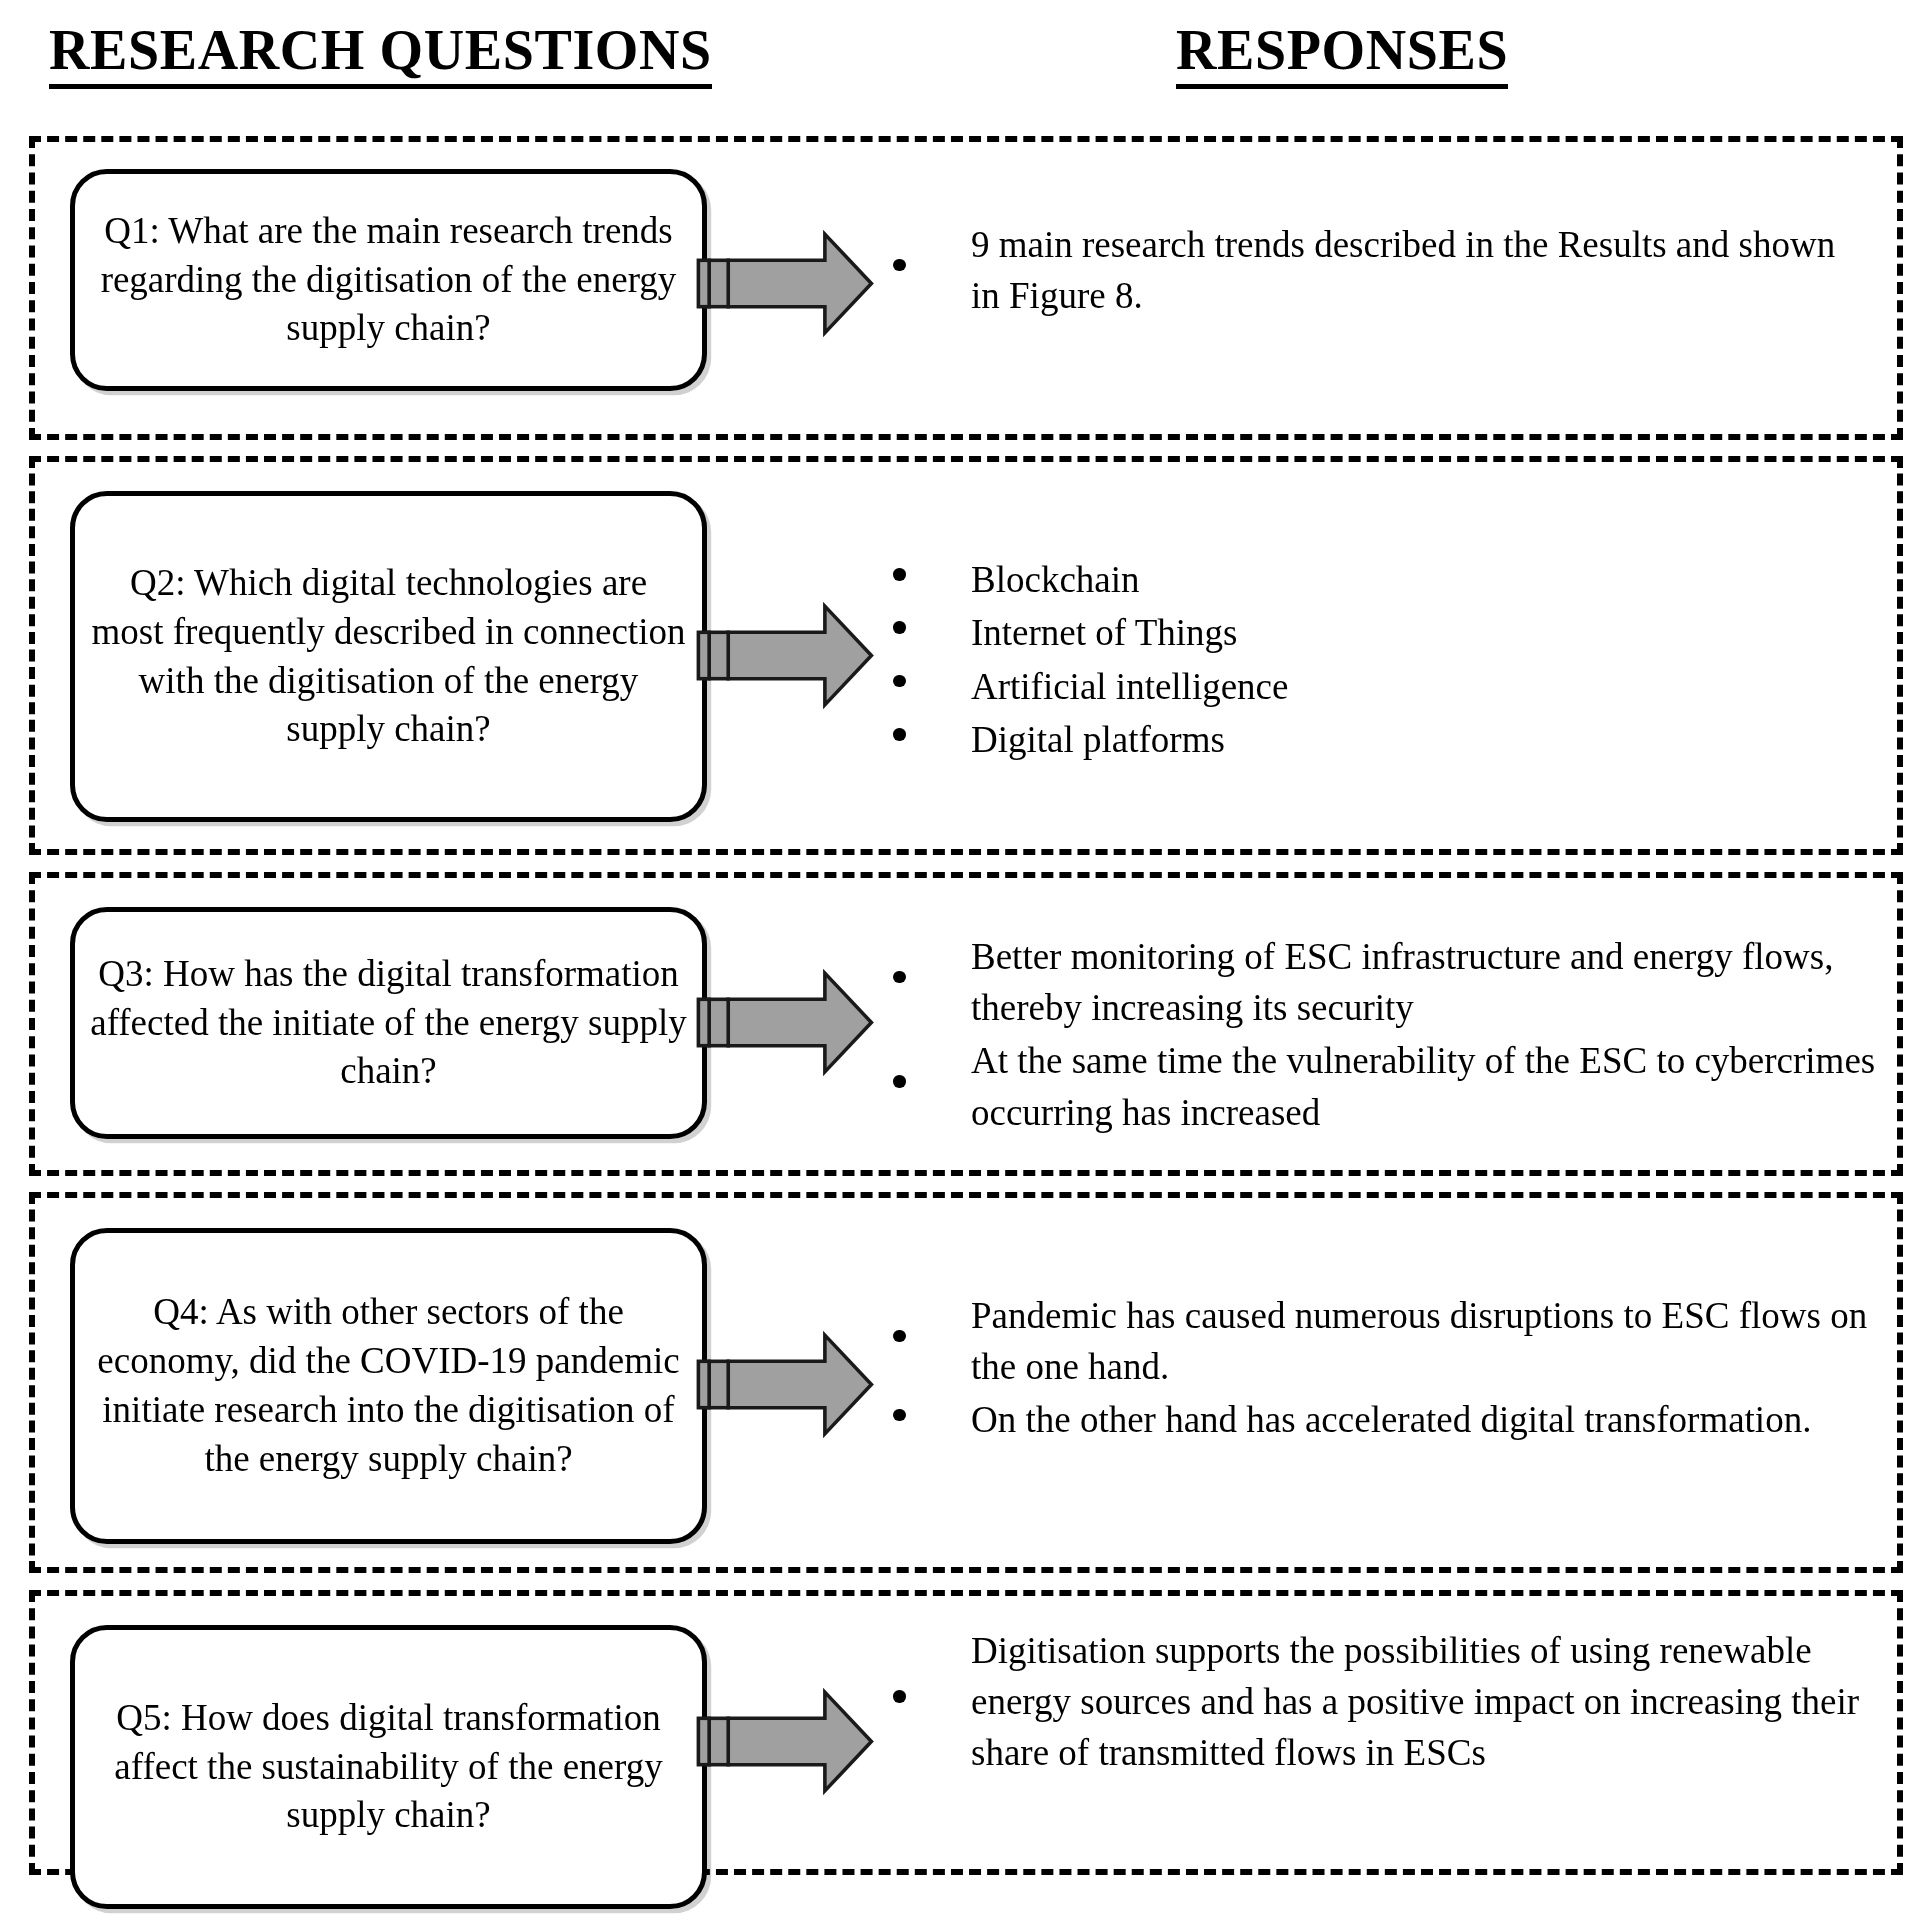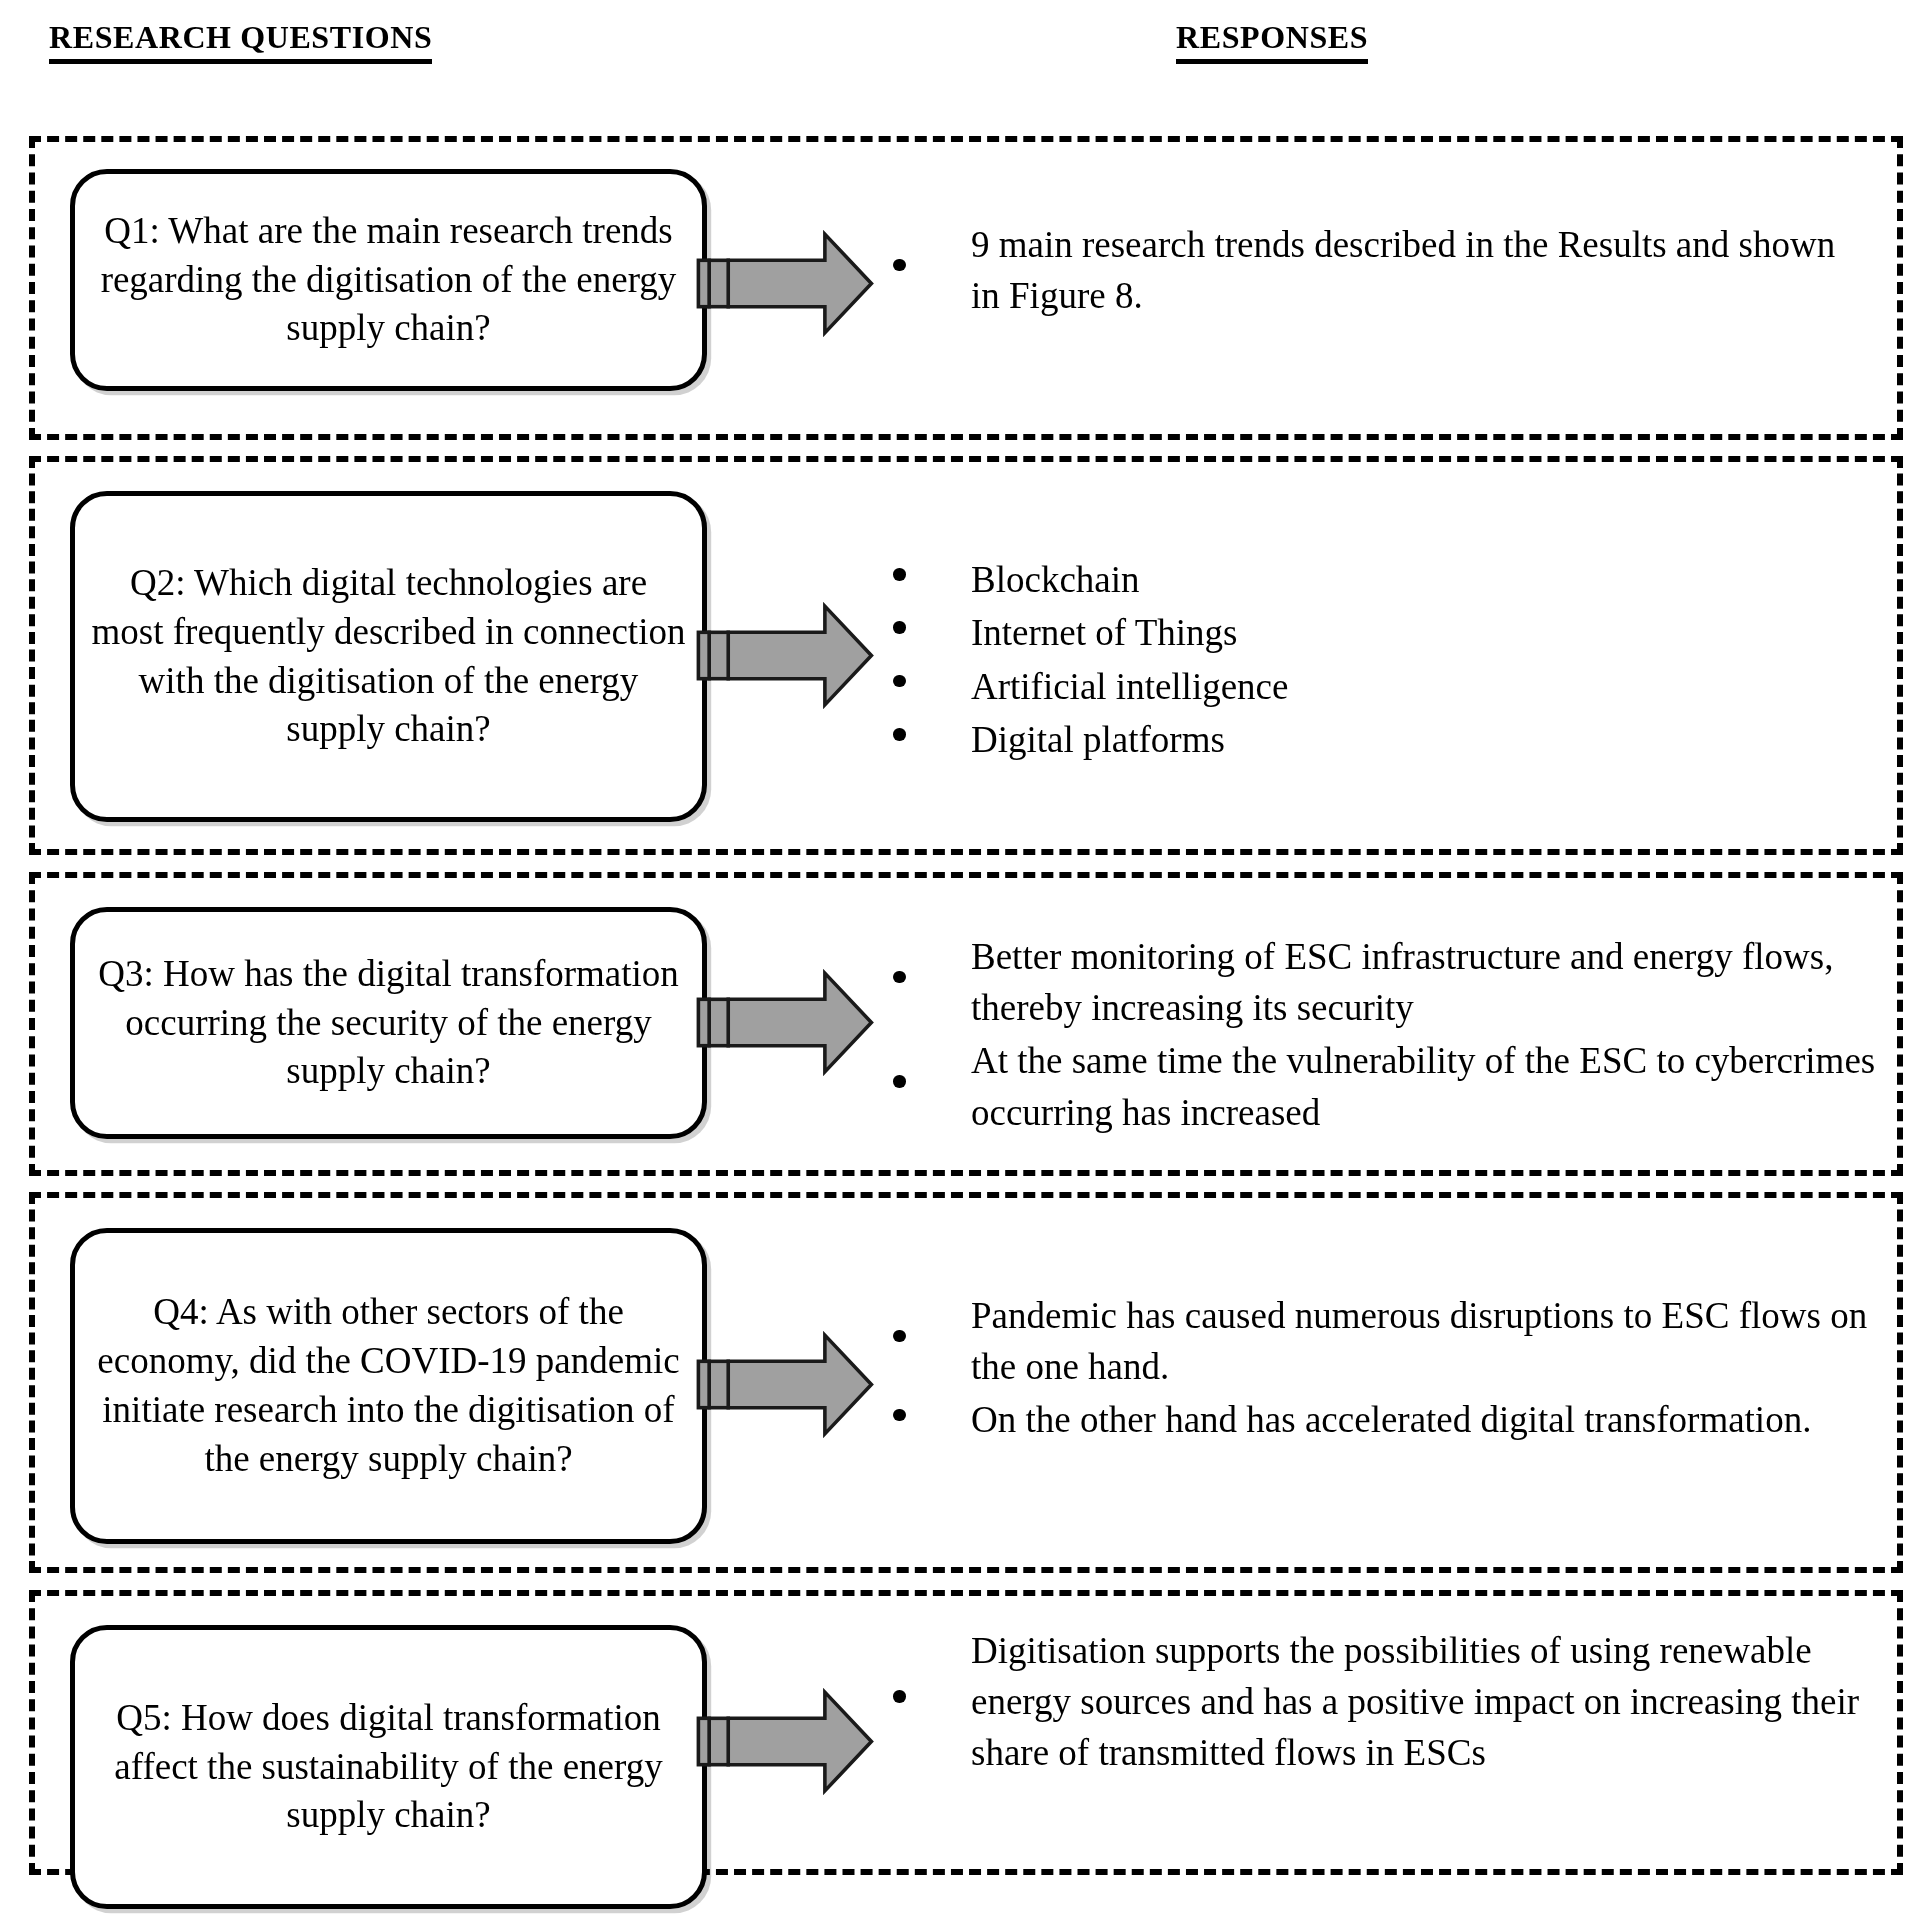--- a/index.html
+++ b/index.html
@@ -20,21 +20,21 @@
   .headers {
     position: absolute;
     top: 0;
     left: 0;
     width: 1926px;
     height: 125px;
   }
   .col-header {
     position: absolute;
     font-weight: bold;
-    font-size: 32px;
+    font-size: 56px;
     letter-spacing: 0.6px;
     white-space: nowrap;
     padding-bottom: 3.6px;
     border-bottom: 5.4px solid #000;
     line-height: 1.05;
   }
   .col-header.left  { left: 49px;  top: 21.4px; }
   .col-header.right { left: 1176px; top: 21.4px; }
 
   
@@ -166,21 +166,21 @@
       </div>
       <div class="resp-item">
         <span class="resp-bullet"></span>
         <span class="resp-text">Digital platforms</span>
       </div>
     </div>
   </div>
 
   <div class="row" style="top:872px; height:304px;">
     <div class="qbox" style="left:35px; top:29px; width:637px; height:232px;">
-      <div class="qtext">Q3: How has the digital transformation occurring the security of the energy supply chain?</div>
+      <div class="qtext">Q3: How has the digital transformation affected the initiate of the energy supply chain?</div>
     </div>
     <div class="arrow-wrap" style="left:661px; top:88px;">
       <svg viewBox="0 0 300 190" preserveAspectRatio="none" aria-hidden="true">
         <polygon points="54,56 216,56 216,12 294,95 216,178 216,134 54,134" fill="#a0a0a0" stroke="#1a1a1a" stroke-width="6"></polygon>
         <rect x="22" y="56" width="32" height="78" fill="#a0a0a0" stroke="#1a1a1a" stroke-width="6"></rect>
         <rect x="4" y="56" width="18" height="78" fill="#a0a0a0" stroke="#1a1a1a" stroke-width="6"></rect>
       </svg>
     </div>
     <div class="responses" style="left:858px; top:37px; width:1001px;margin-top:16px;">
       <div class="resp-item">

